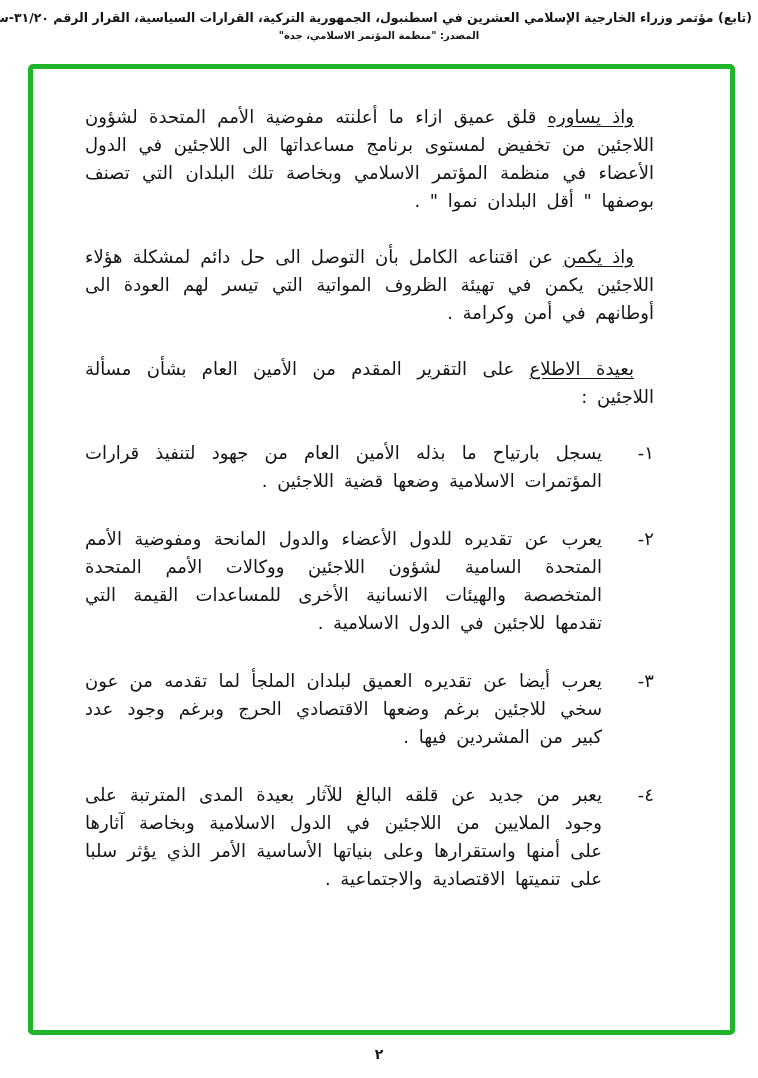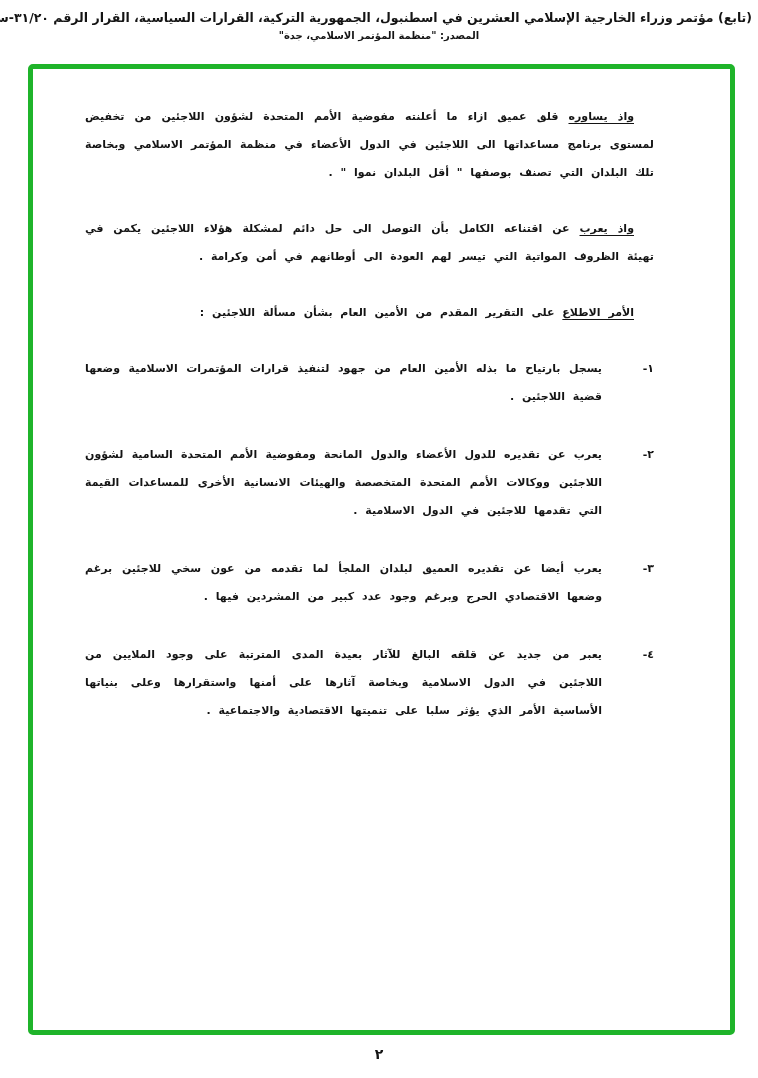--- a/index.html
+++ b/index.html
@@ -33,22 +33,22 @@
     position:absolute;
     left:28px; top:64px;
     width:707px; height:971px;
     box-sizing:border-box;
     border:5px solid #1fb42a;
     border-radius:5px;
     background:#ffffff;
   }
   .content {
     padding:34px 76px 0 52px;
-    font-size:11px;
-    font-weight:bold;
+    font-size:18px;
+    font-weight:normal;
     line-height:28px;
     word-spacing:4px;
   }
   .para {
     margin:0 0 28px 0;
     text-align:justify;
     text-indent:20px;
   }
   .lead {
     text-decoration:underline;
@@ -84,25 +84,25 @@
   <div class="header-line2">المصدر: "منظمة المؤتمر الاسلامي، جدة"</div>
 
   <div class="frame" style="border-color: rgb(31, 180, 42);">
     <div class="content">
 
       <p class="para">
         <span class="lead">واذ يساوره</span><span> قلق عميق ازاء ما أعلنته مفوضية الأمم المتحدة لشؤون اللاجئين من تخفيض لمستوى برنامج مساعداتها الى اللاجئين في الدول الأعضاء في منظمة المؤتمر الاسلامي وبخاصة تلك البلدان التي تصنف بوصفها " أقل البلدان نموا " .</span>
       </p>
 
       <p class="para">
-        <span class="lead">واذ يعرب</span><span> عن اقتناعه الكامل بأن التوصل الى حل دائم لمشكلة هؤلاء اللاجئين يكمن في تهيئة الظروف المواتية التي تيسر لهم العودة الى أوطانهم في أمن وكرامة .</span>
+        <span class="lead">واذ يكمن</span><span> عن اقتناعه الكامل بأن التوصل الى حل دائم لمشكلة هؤلاء اللاجئين يكمن في تهيئة الظروف المواتية التي تيسر لهم العودة الى أوطانهم في أمن وكرامة .</span>
       </p>
 
       <p class="para">
-        <span class="lead">الأمر الاطلاع</span><span> على التقرير المقدم من الأمين العام بشأن مسألة اللاجئين :</span>
+        <span class="lead">بعيدة الاطلاع</span><span> على التقرير المقدم من الأمين العام بشأن مسألة اللاجئين :</span>
       </p>
 
       <div class="item">
         <span class="num">١-</span>
         <div class="item-text">يسجل بارتياح ما بذله الأمين العام من جهود لتنفيذ قرارات المؤتمرات الاسلامية وضعها قضية اللاجئين .</div>
       </div>
 
       <div class="item">
         <span class="num">٢-</span>
         <div class="item-text">يعرب عن تقديره للدول الأعضاء والدول المانحة ومفوضية الأمم المتحدة السامية لشؤون اللاجئين ووكالات الأمم المتحدة المتخصصة والهيئات الانسانية الأخرى للمساعدات القيمة التي تقدمها للاجئين في الدول الاسلامية .</div>

